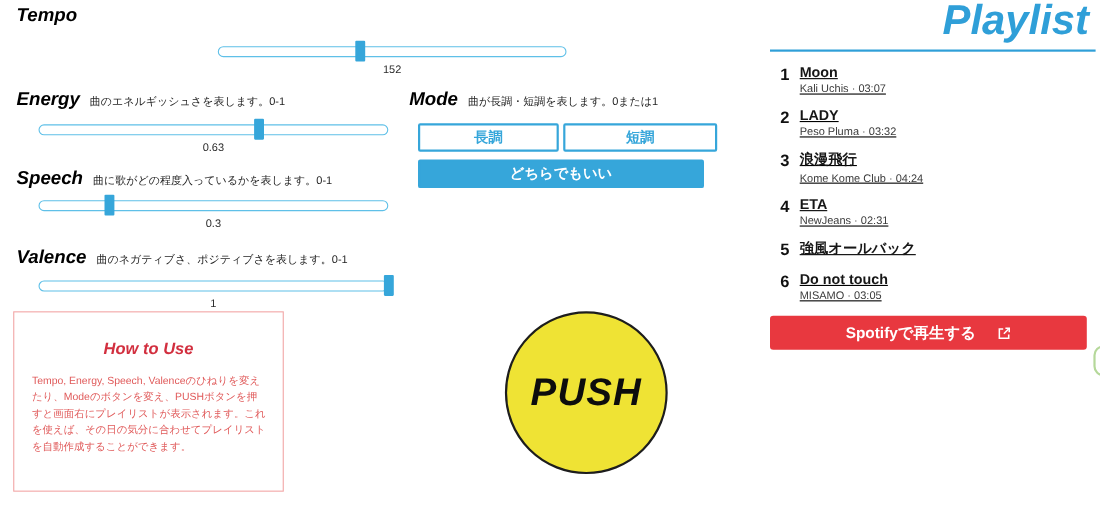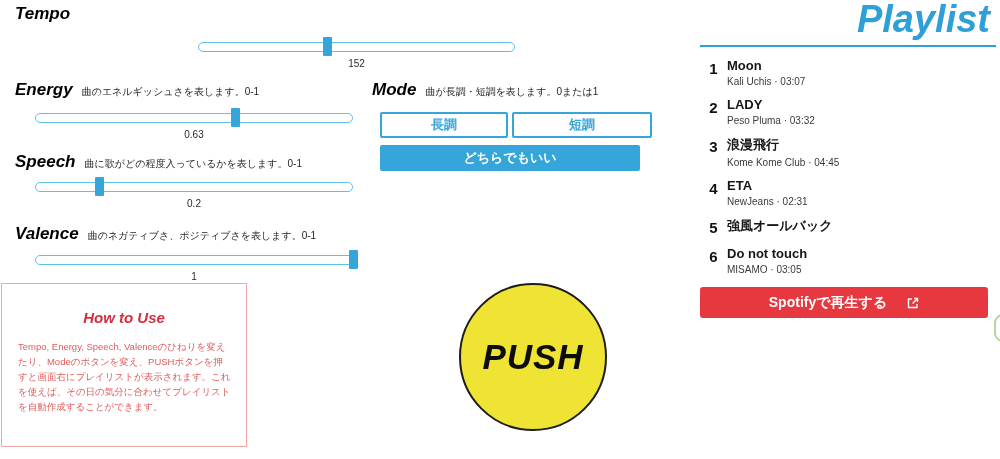--- a/index.html
+++ b/index.html
@@ -21,33 +21,33 @@
   .mode-btn{position:absolute;box-sizing:border-box;height:26px;border:2px solid var(--accent,#36a6da);
     background:#fff;color:var(--accent,#36a6da);font-weight:bold;font-size:13px;border-radius:2px;
     display:flex;align-items:center;justify-content:center;cursor:pointer;}
   .mode-btn.either{background:var(--accent,#36a6da);color:#fff;}
   
   .push{position:absolute;left:459px;top:283px;width:148px;height:148px;border-radius:50%;
     background:var(--push-yellow,#efe334);border:2px solid #1d1d1d;box-sizing:border-box;
     display:flex;align-items:center;justify-content:center;
     font-size:35px;font-weight:bold;font-style:italic;letter-spacing:1px;color:#0d0d0d;cursor:pointer;}
   
-  .howto{position:absolute;left:1px;top:283px;width:246px;height:164px;box-sizing:border-box;
+  .howto{position:absolute;left:12px;top:283px;width:246px;height:164px;box-sizing:border-box;
     border:1px solid var(--howto-border,#f2a6a6);background:#fff;}
   .howto-title{margin-top:25px;text-align:center;font-size:15px;font-weight:bold;font-style:italic;
     color:var(--howto-title-red,#d22f3f);}
   .howto-body{margin:13px 15px 0 16px;font-size:9.5px;line-height:15px;color:var(--howto-red,#e05a5a);}
   
   .playlist-title{position:absolute;right:10px;top:-2px;font-size:38px;font-weight:bold;font-style:italic;
     color:var(--playlist-blue,#2f9fd8);}
   .playlist-rule{position:absolute;left:700px;top:45px;width:296px;height:2px;background:var(--playlist-blue,#2f9fd8);}
   .tracklist{position:absolute;left:700px;top:58px;width:290px;}
   .track-row{display:flex;margin-bottom:10px;}
   .track-num{width:27px;flex:none;font-weight:bold;font-size:15px;color:#111;text-align:center;padding-top:2px;}
-  .track-text{flex:1;}
+  .track-text{flex:1;text-decoration:underline;}
   .track-title{font-weight:bold;font-size:13px;color:#161616;}
   .track-meta{font-size:10px;color:#3a3a3a;margin-top:3px;}
   .spotify-btn{position:absolute;left:700px;top:287px;width:288px;height:31px;box-sizing:border-box;
     background:var(--spotify-red,#e8383f);border:none;border-radius:3px;color:#fff;font-weight:bold;font-size:14px;
     display:flex;align-items:center;justify-content:center;gap:20px;cursor:pointer;
     font-family:"Liberation Sans","DejaVu Sans",sans-serif;}
   .ext-icon{width:12px;height:12px;display:block;}
   
   .clipped-btn{position:absolute;left:994px;top:314px;width:30px;height:28px;box-sizing:border-box;
     border:2px solid var(--green-edge,#b5d89a);border-radius:9px;background:#fff;cursor:pointer;}
@@ -74,21 +74,21 @@
   <div class="value">0.63</div>
 </div>
 
 <div class="param-header" style="left:15px;top:152px;">
   <span class="param-title">Speech</span>
   <span class="param-desc">曲に歌がどの程度入っているかを表します。0-1</span>
 </div>
 <div class="slider" style="left:35px;top:177px;width:318px;">
   <div class="track"></div>
   <div class="thumb" style="left: calc(20% - 4px);"></div>
-  <div class="value">0.2</div>
+  <div class="value">0.3</div>
 </div>
 
 <div class="param-header" style="left:15px;top:224px;">
   <span class="param-title">Valence</span>
   <span class="param-desc">曲のネガティブさ、ポジティブさを表します。0-1</span>
 </div>
 <div class="slider" style="left:35px;top:250px;width:318px;">
   <div class="track"></div>
   <div class="thumb" style="left: calc(100% - 4px);"></div>
   <div class="value">1</div>
@@ -124,21 +124,21 @@
     <div class="track-num">2</div>
     <div class="track-text">
       <div class="track-title">LADY</div>
       <div class="track-meta">Peso Pluma · 03:32</div>
     </div>
   </div>
   <div class="track-row">
     <div class="track-num">3</div>
     <div class="track-text">
       <div class="track-title">浪漫飛行</div>
-      <div class="track-meta">Kome Kome Club · 04:45</div>
+      <div class="track-meta">Kome Kome Club · 04:24</div>
     </div>
   </div>
   <div class="track-row">
     <div class="track-num">4</div>
     <div class="track-text">
       <div class="track-title">ETA</div>
       <div class="track-meta">NewJeans · 02:31</div>
     </div>
   </div>
   <div class="track-row">

